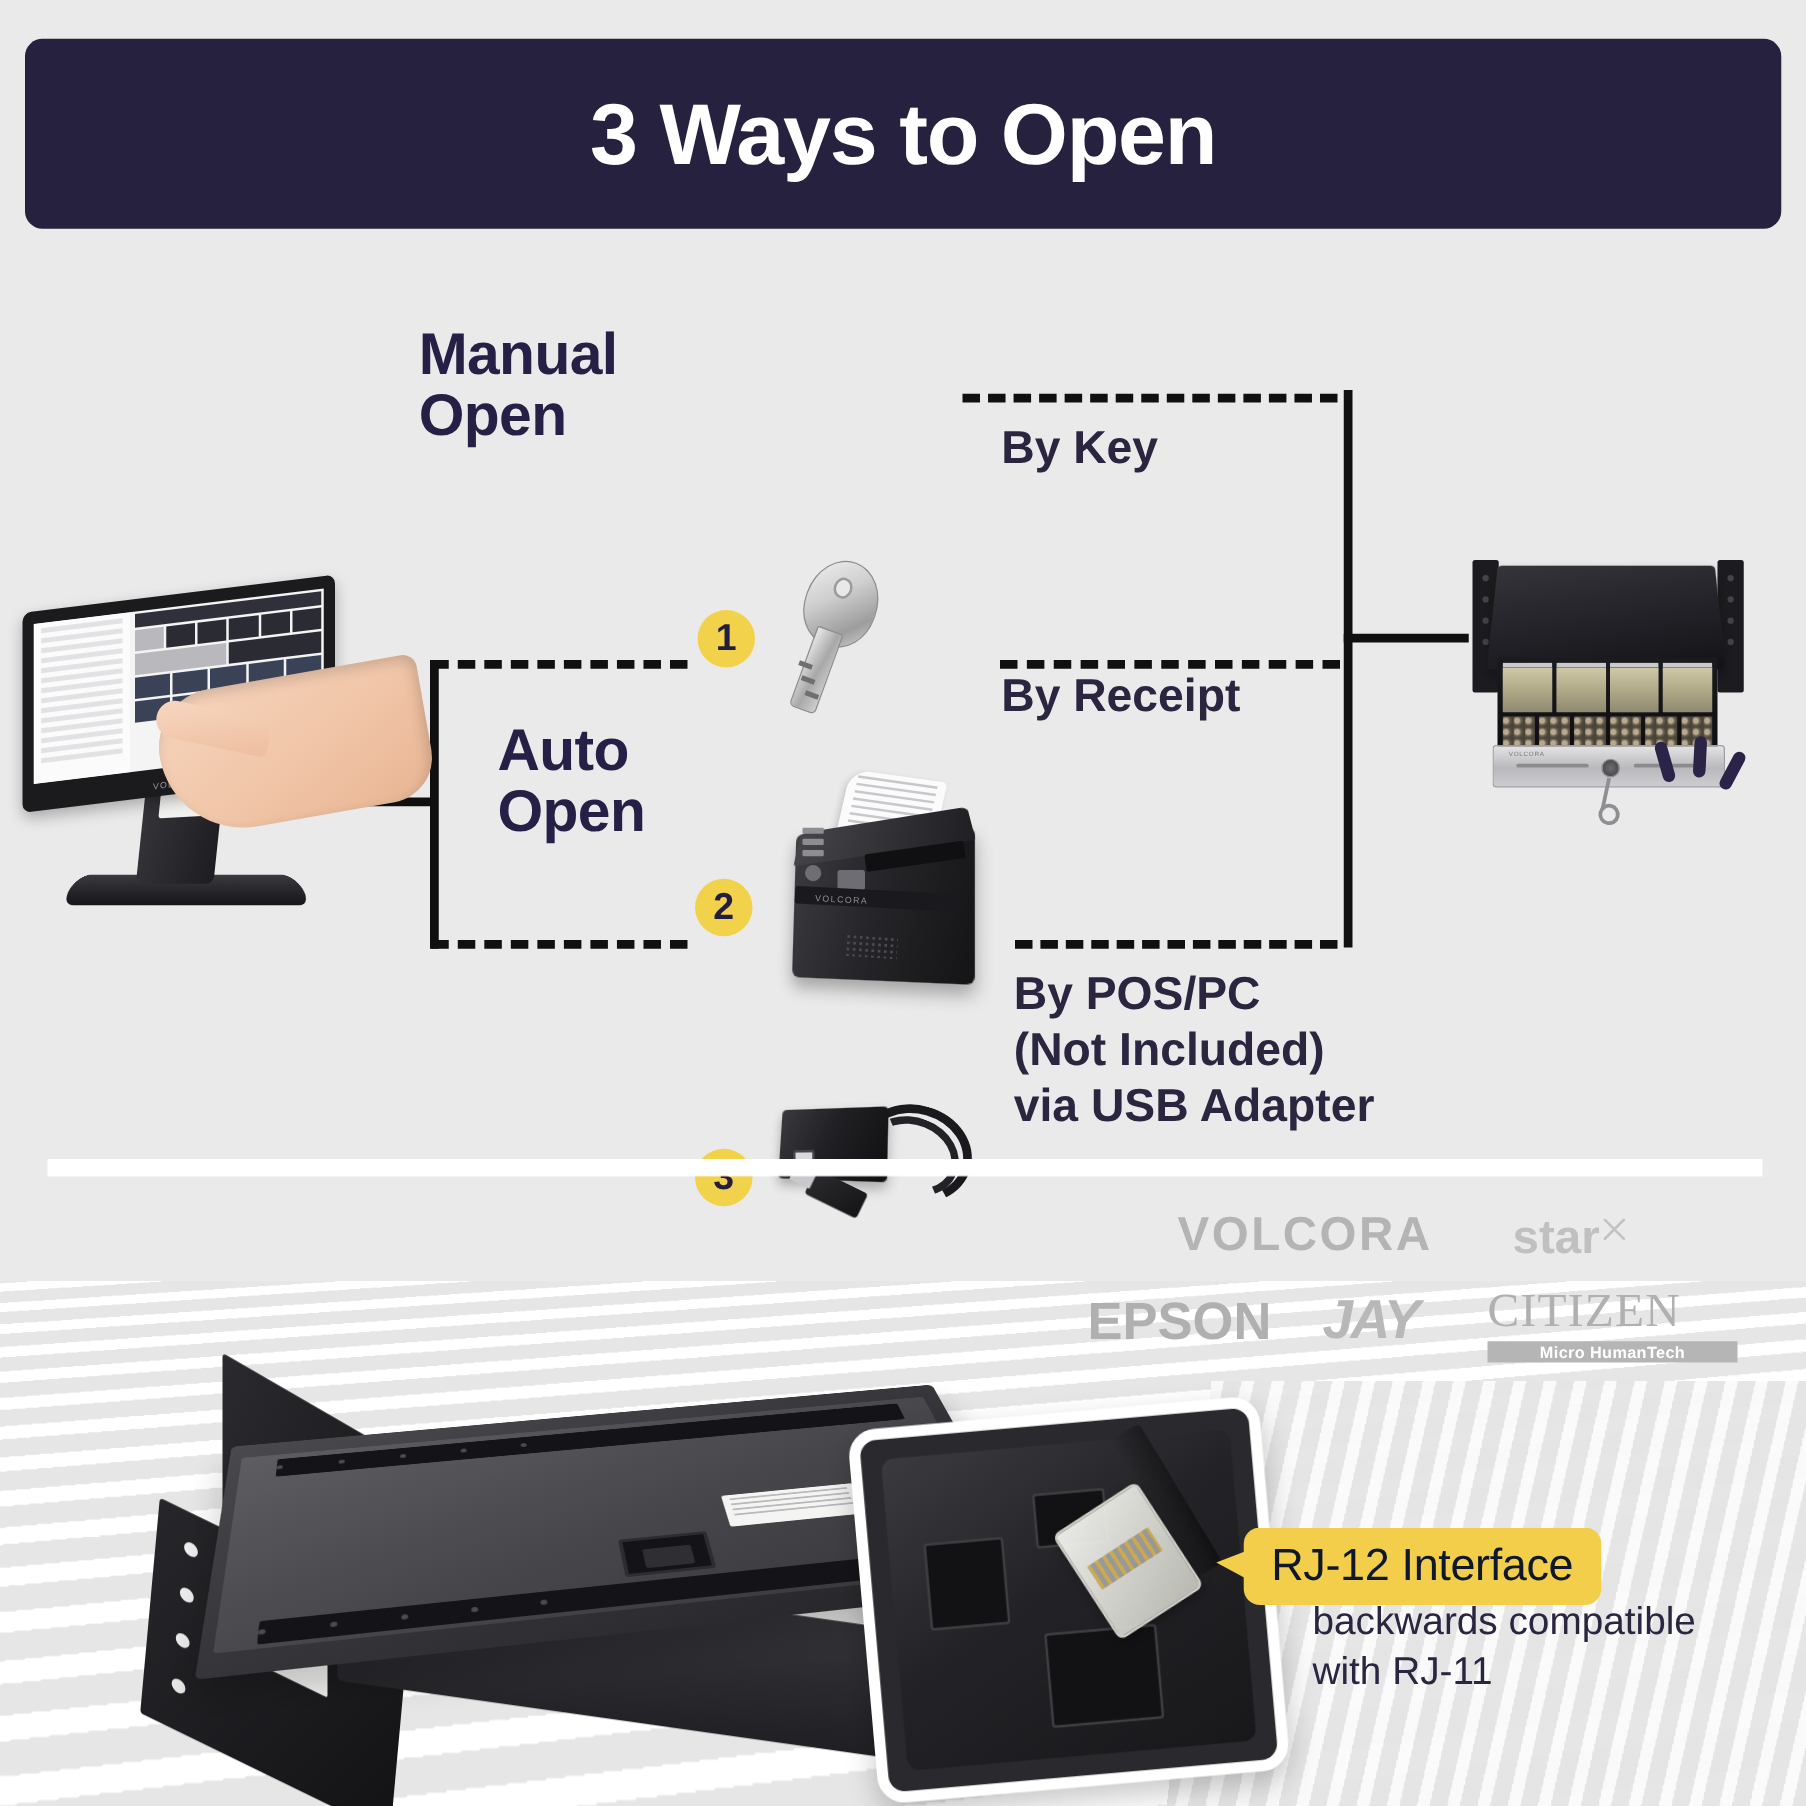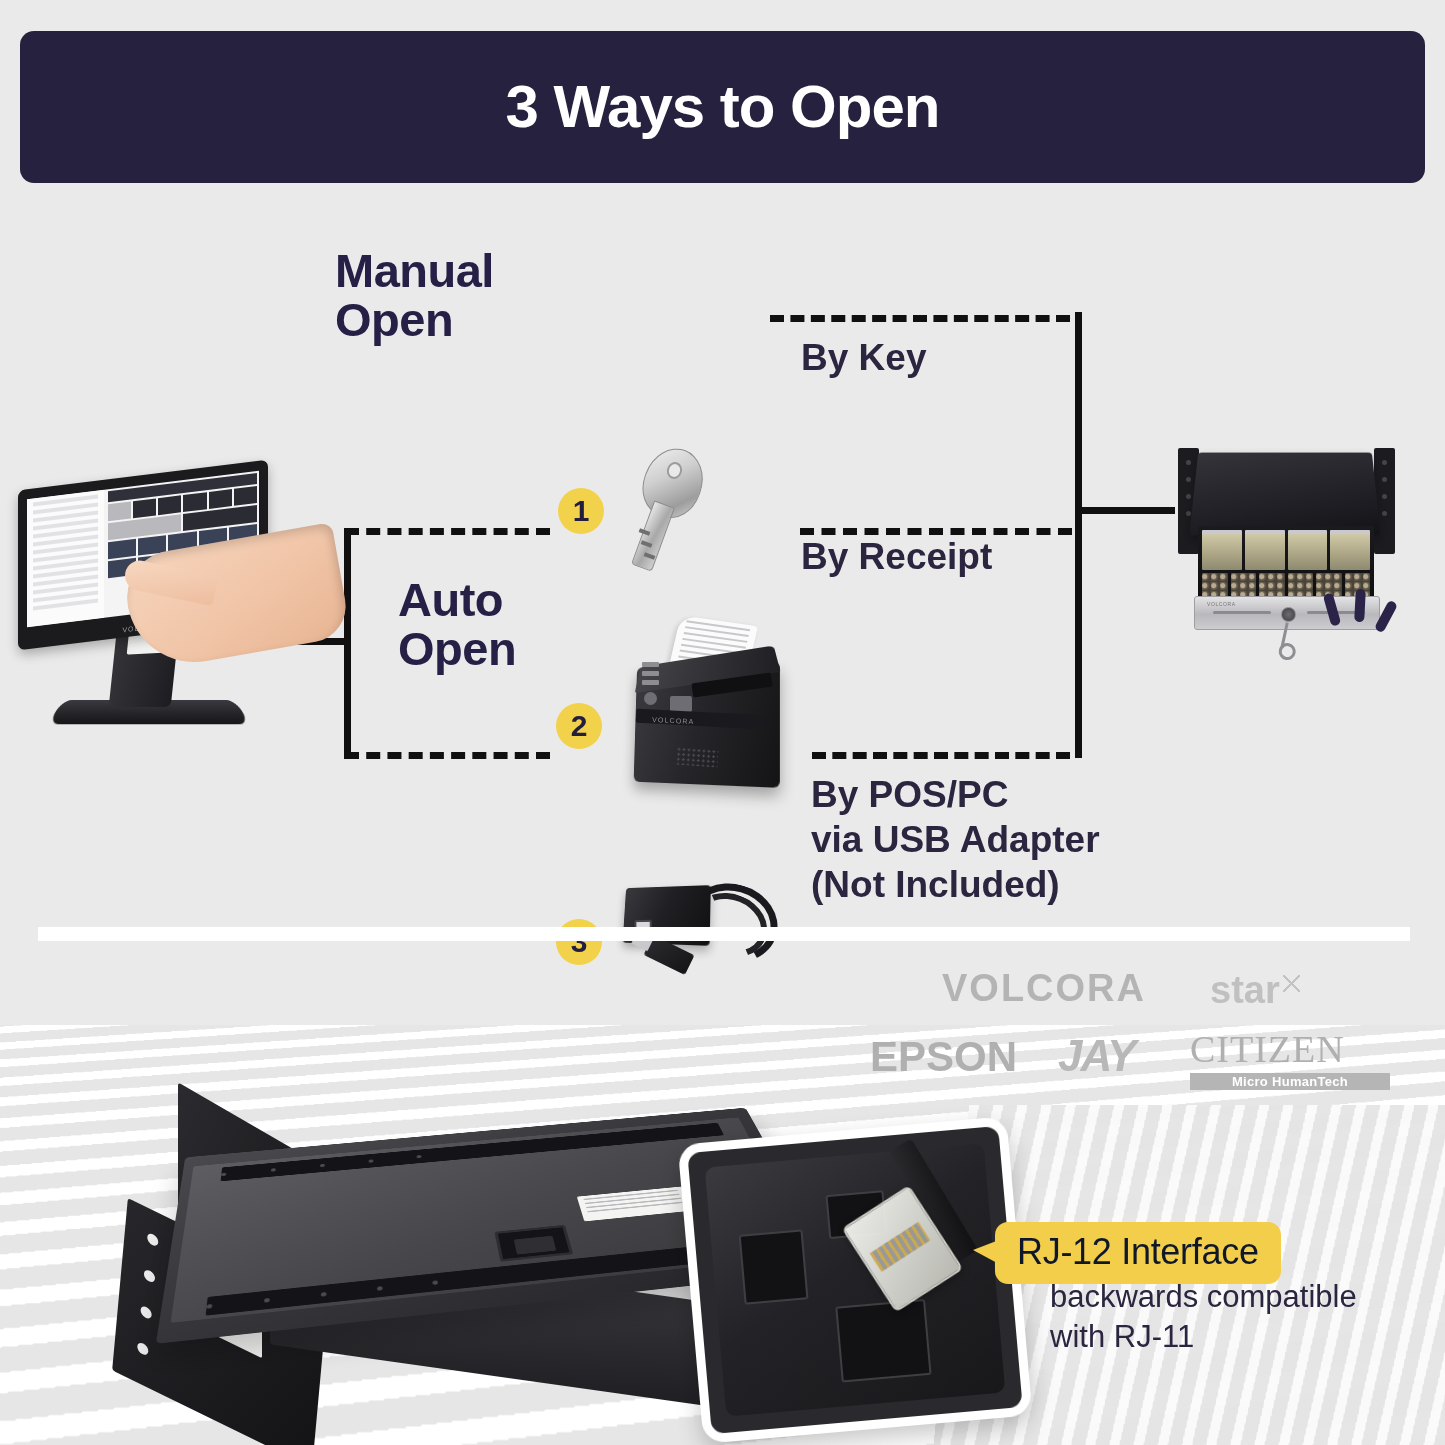--- a/index.html
+++ b/index.html
@@ -12,33 +12,33 @@
   }
   #stage { position:absolute; inset:0; width:1445px; height:1445px; }
 
   
   .banner{
     position:absolute; left:20px; top:31px; width:1405px; height:152px;
     background:#26213e; border-radius:14px;
     display:flex; align-items:center; justify-content:center;
   }
   .banner-title{
-    color:#ffffff; font-size:60px; font-weight:bold; letter-spacing:-1px;
+    color:#ffffff; font-size:69px; font-weight:bold; letter-spacing:-1px;
     font-family:"Liberation Sans", sans-serif; line-height:1;
   }
 
   
   .diagram{ position:absolute; left:0; top:190px; width:1445px; height:740px; }
 
   
   .mode-heading{
     position:absolute; color:#272046; font-weight:bold; font-size:47px;
     line-height:1.05; letter-spacing:-0.5px;
   }
-  #manual-heading{ left:335px; top:56px; }
+  #manual-heading{ left:335px; top:68px; }
   #auto-heading{ left:398px; top:385px; }
 
   
   .num-badge{
     position:absolute; width:46px; height:46px; border-radius:50%;
     background:#f2d24b; color:#231d3e; font-weight:bold; font-size:30px;
     display:flex; align-items:center; justify-content:center;
   }
   #badge-1{ left:558px; top:298px; }
   #badge-2{ left:556px; top:513px; }
@@ -488,22 +488,22 @@
     <div class="num-badge" id="badge-1">1</div>
     <div class="num-badge" id="badge-2">2</div>
     <div class="num-badge" id="badge-3">3</div>
 
     <div class="way-label" id="label-key">By Key</div>
     <div class="way-label" id="label-printer">
       <div>By Receipt</div>
     </div>
     <div class="way-label" id="label-usb">
       <div>By POS/PC</div>
+      <div>(Not Included)</div>
       <div>via USB Adapter</div>
-      <div>(Not Included)</div>
     </div>
 
     <div id="pos-terminal">
       <div class="pos-base"></div>
       <div class="pos-neck"></div>
       <div class="pos-label"></div>
       <div class="pos-screen">
         <div class="pos-display">
           <div class="pos-side">
             <i></i>

